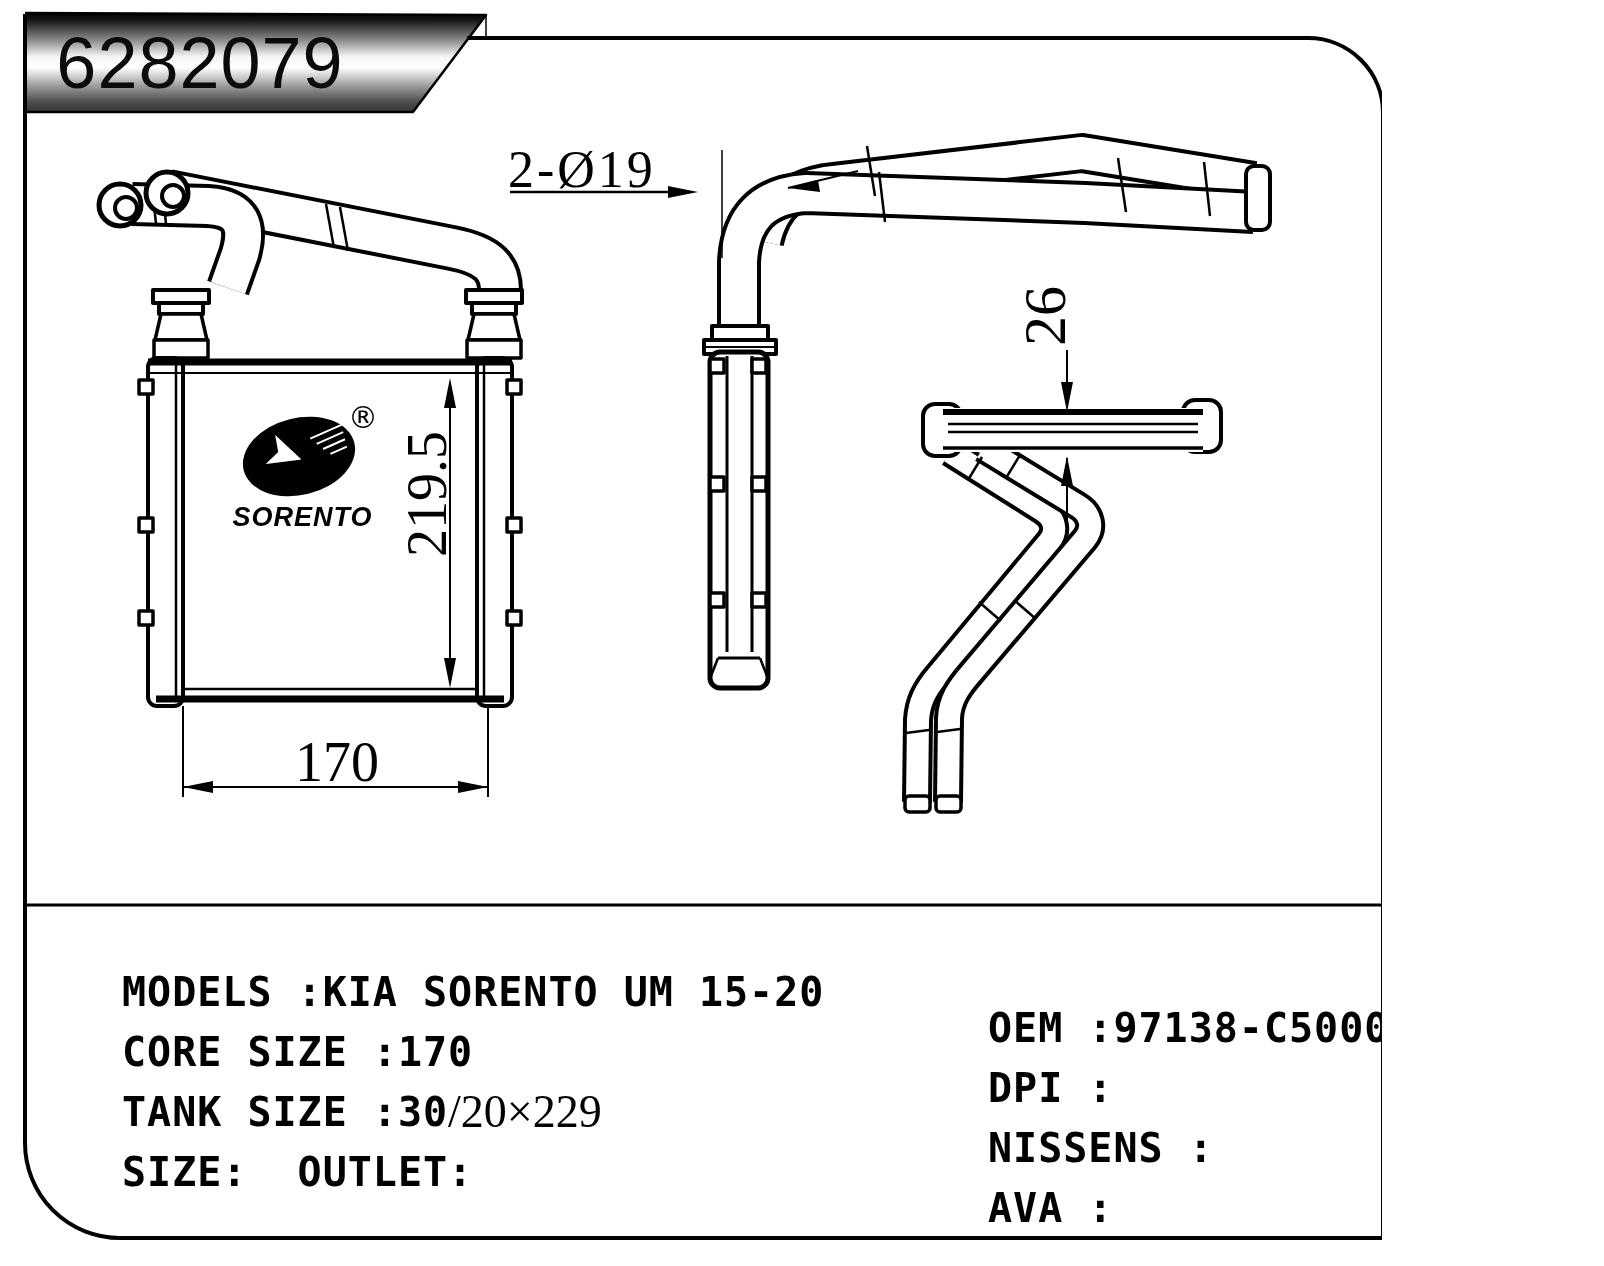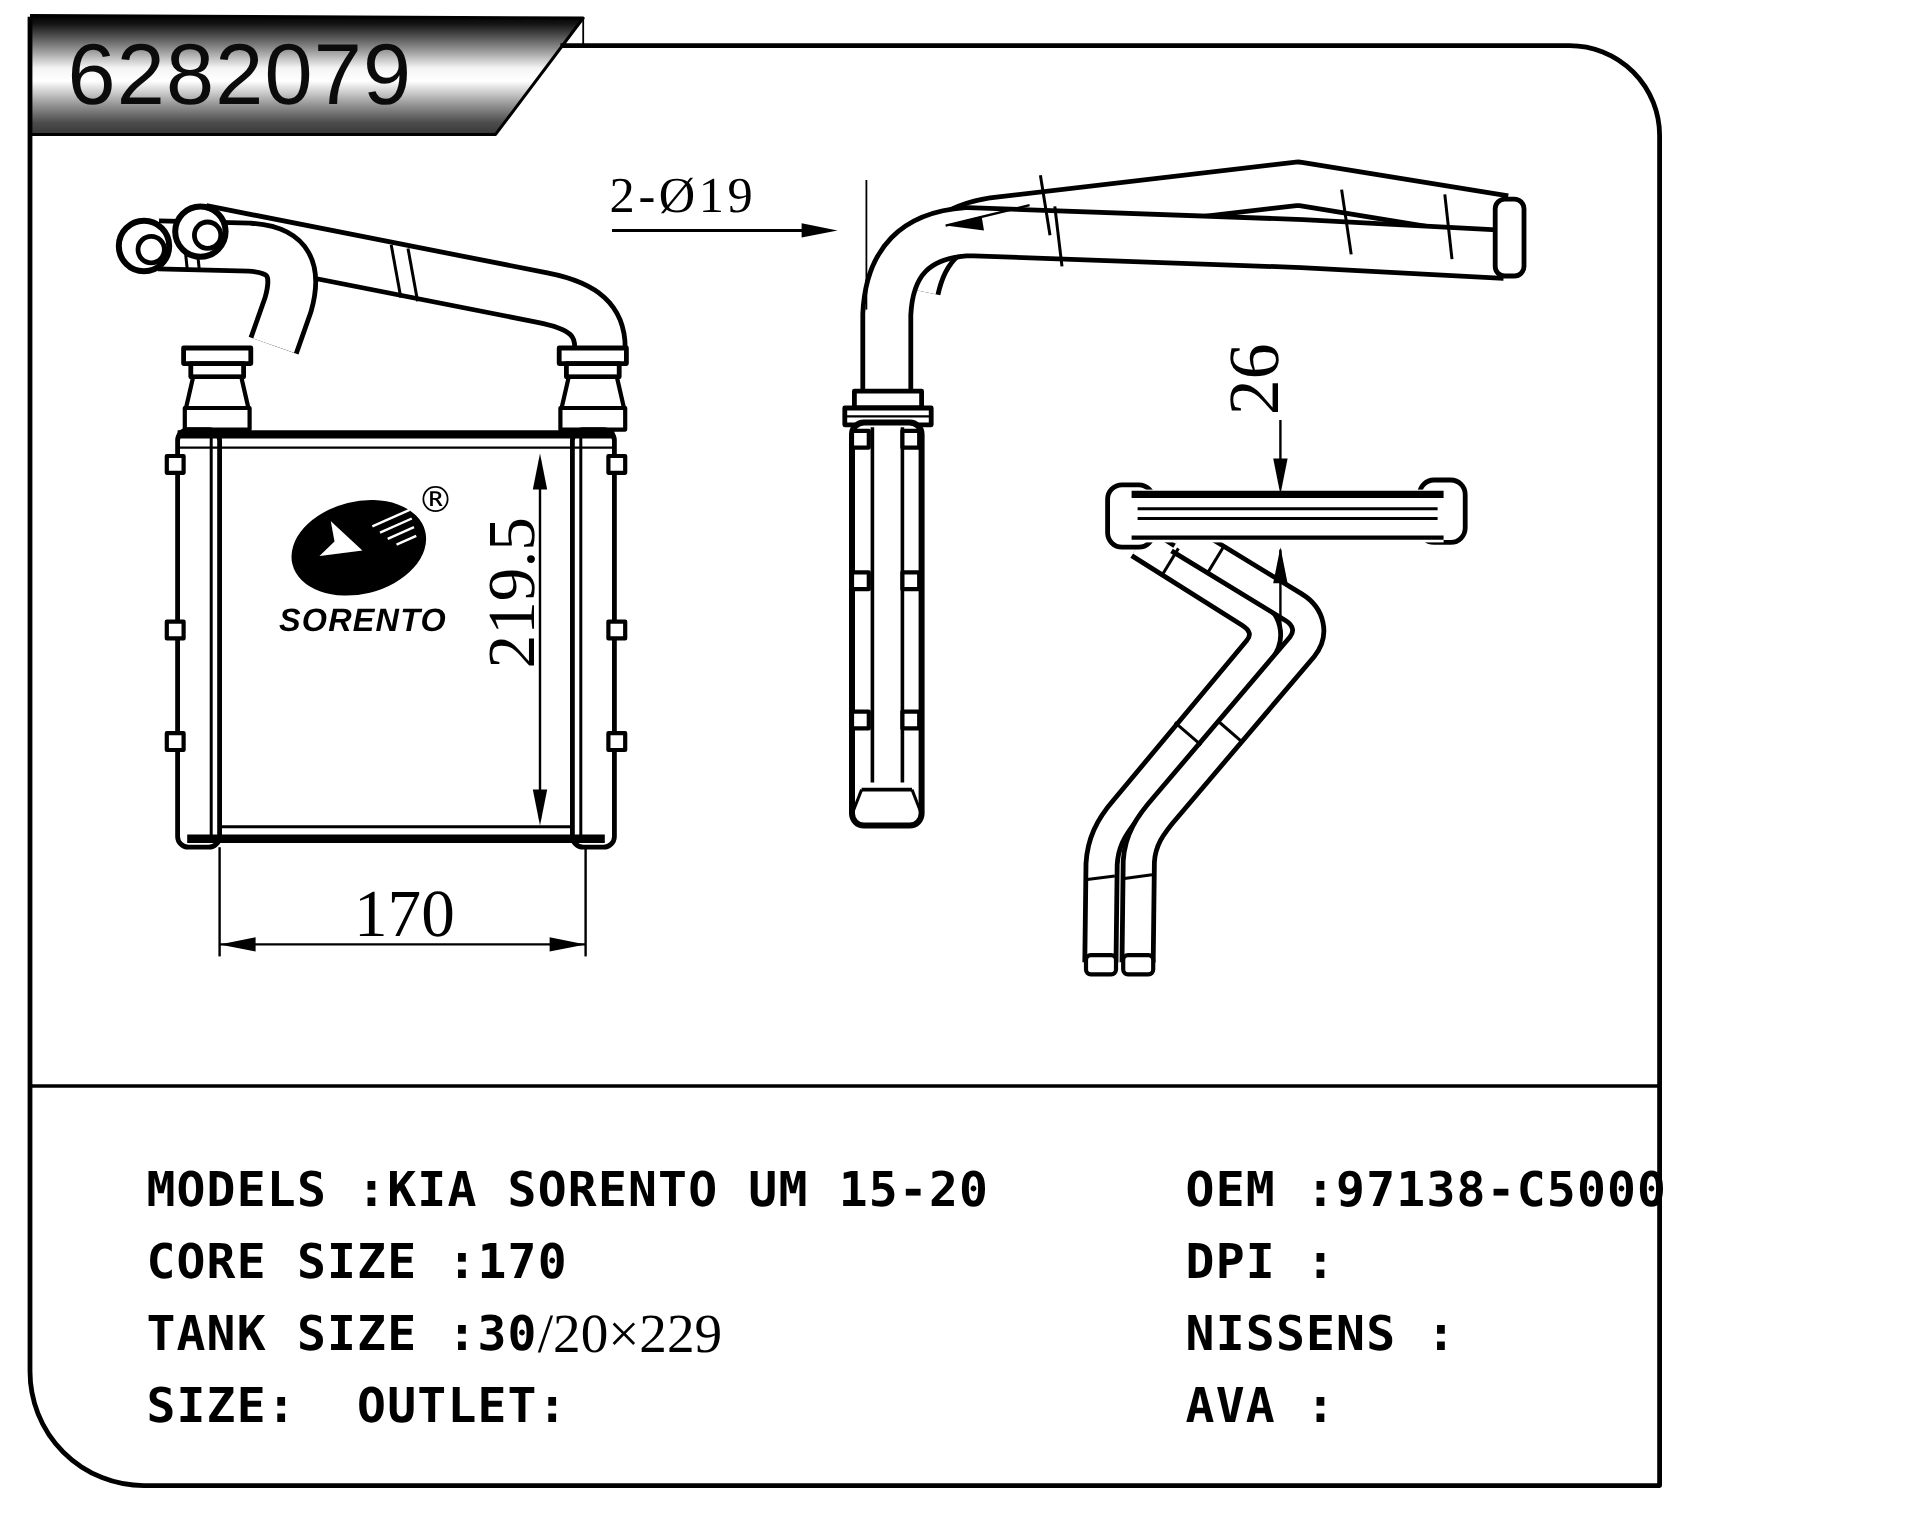--- a/index.html
+++ b/index.html
@@ -1,16 +1,16 @@
 <!DOCTYPE html>
 <html><head>
 <meta charset="utf-8">
 <style>
   html,body{margin:0;padding:0;background:#fff;}
-  .stage{position:relative;width:1604px;height:1266px;background:#fff;overflow:hidden;
+  .stage{position:relative;width:1382px;height:1266px;background:#fff;overflow:hidden;
          font-family:"Liberation Sans",sans-serif;color:#000;}
   
   .banner{position:absolute;left:25px;top:13px;width:461px;height:99px;z-index:0;
     background:linear-gradient(#000 0%,#141414 7%,#8f8f8f 28%,#f4f4f4 44%,#ffffff 55%,
                #9a9a9a 74%,#4c4c4c 90%,#383838 100%);
     clip-path:polygon(0 0,100% 2px,84.2% 100%,0 100%);}
   .banner-num{position:absolute;left:40px;top:13px;width:320px;height:99px;z-index:2;
     display:flex;align-items:center;justify-content:center;
     font:400 72px "Liberation Sans",sans-serif;color:#0b0b0b;letter-spacing:1px;}
   
@@ -25,25 +25,25 @@
   .s3{width:24px;right:8px;top:34px;} .s4{width:18px;right:8px;top:41px;}
   .logo-reg{position:absolute;left:348px;top:400px;z-index:2;font:400 30px "DejaVu Sans",sans-serif;}
   .logo-text{position:absolute;left:230px;top:502px;width:145px;z-index:2;text-align:center;
     font:italic 900 27px "Liberation Sans",sans-serif;letter-spacing:1px;}
   
   .dim{position:absolute;z-index:2;font:400 56px "Liberation Serif",serif;color:#000;}
   .dim-rot{display:flex;align-items:center;justify-content:center;transform:rotate(-90deg);}
   .dim-219{left:327px;top:469px;width:200px;height:50px;}
   .dim-26{left:985px;top:291px;width:120px;height:50px;font-size:60px;}
   .dim-170{left:267px;top:730px;width:140px;text-align:center;}
-  .dim-pipes{left:508px;top:140px;width:220px;font-size:42px;letter-spacing:3px;}
+  .dim-pipes{left:508px;top:140px;width:220px;font-size:52px;letter-spacing:3px;}
   
   .specs{position:absolute;z-index:2;}
   .specs-left{left:122px;top:962px;}
-  .specs-right{left:988px;top:962px;}
+  .specs-right{left:988px;top:998px;}
   .spec-row{height:60px;display:flex;align-items:center;}
   .gothic{font:700 40px/52px "DejaVu Sans Mono",monospace;letter-spacing:1px;white-space:pre;}
   .serif{font:400 46px/52px "Liberation Serif",serif;white-space:pre;}
 </style>
 </head>
 <body>
 
 <div class="stage">
 
   <div class="banner"></div>

